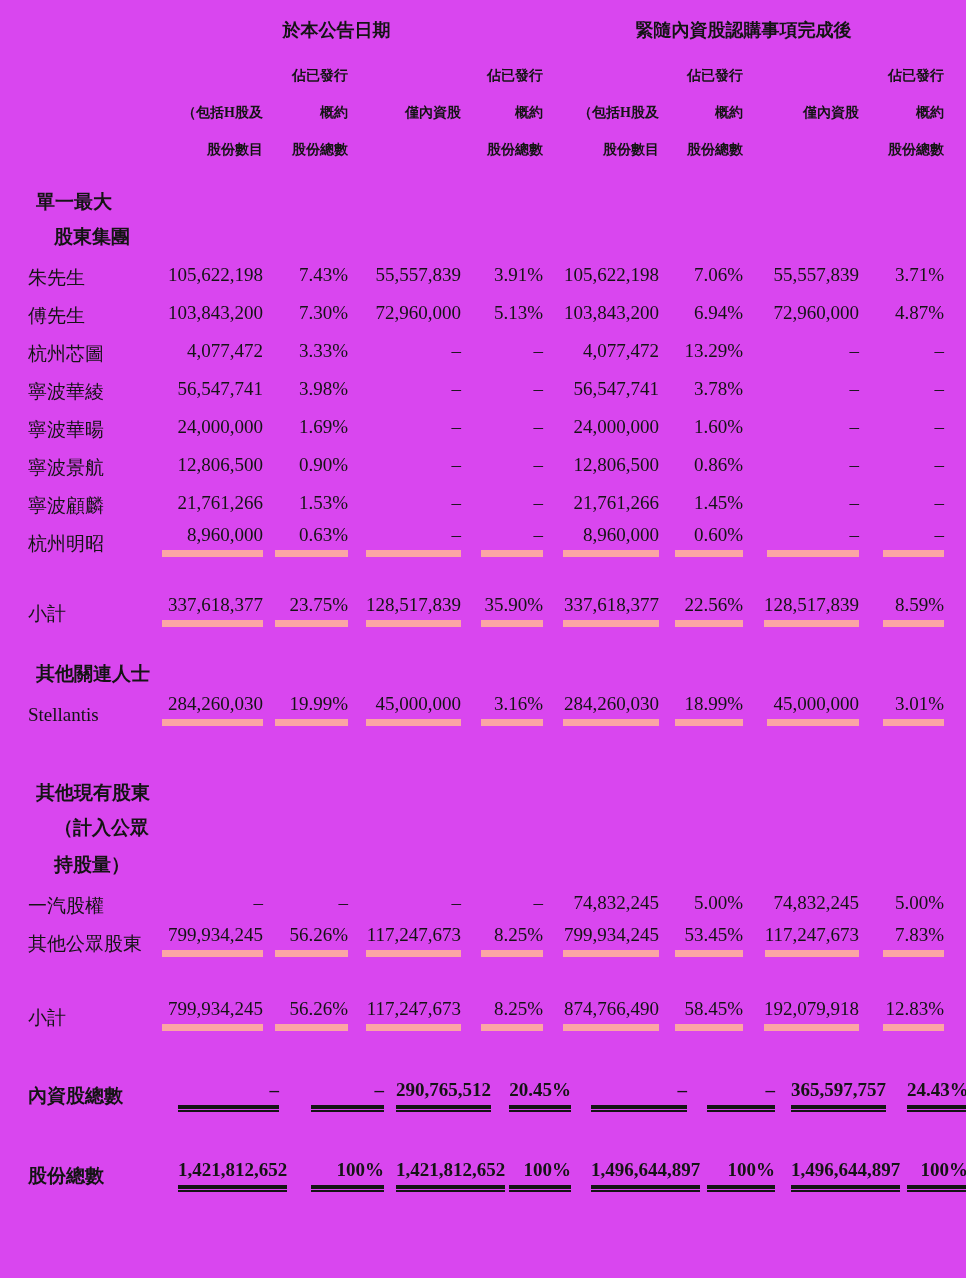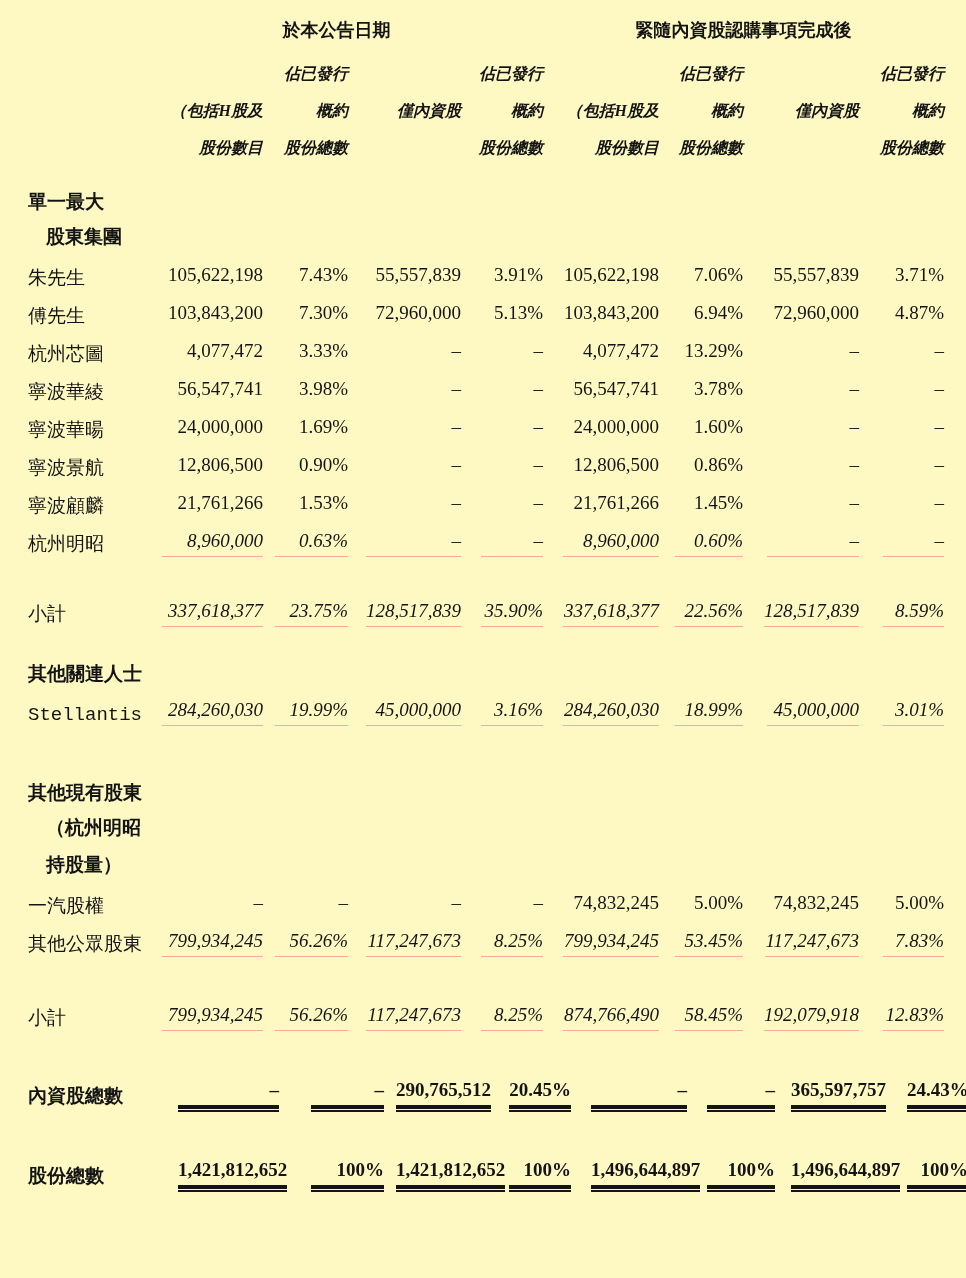--- a/index.html
+++ b/index.html
@@ -4,21 +4,21 @@
 <style>
   html, body {
     margin: 0;
     padding: 0;
     background: #ffffff;
   }
   .page {
     position: relative;
     width: 966px;
     min-height: 1278px;
-    background: #fef9c3;
+    background: #d946ef;
     color: #141414;
     font-family: "Liberation Serif", "DejaVu Serif", serif;
     font-size: 19px;
     box-sizing: border-box;
     padding-top: 6px;
     padding-bottom: 40px;
     overflow: hidden;
   }
   table.sh-table {
     table-layout: fixed;
@@ -29,45 +29,45 @@
   td {
     padding: 0;
     vertical-align: bottom;
     white-space: nowrap;
     text-align: right;
     overflow: visible;
   }
   
   .group-row td { height: 36px; padding-bottom: 6px; font-weight: bold; font-size: 18px; }
   .group-row td.gh { text-align: center; }
-  .head-line td { height: 37px; font-weight: bold; font-size: 16px; font-style: italic; }
+  .head-line td { height: 37px; font-weight: bold; font-size: 14px; }
   
   .data-row td { height: 34px; padding-bottom: 4px; }
-  .data-row td.c1 { text-align: left; padding-left: 28px; font-family: Liberation Mono, monospace; }
-  .section-row td { text-align: left; padding-left: 28px; }
+  .data-row td.c1 { text-align: left; padding-left: 28px; }
+  .section-row td { text-align: left; padding-left: 36px; }
   .section-row .secline { line-height: 37px; font-weight: bold; }
   .section-row .secline.indent { padding-left: 18px; font-family: Liberation Mono, monospace; }
   .bold-row td, .bold-row .val { font-weight: bold; margin-left: 48px; }
   
   tbody tr:nth-child(1) td  { padding-top: 24px; }
   tbody tr:nth-child(10) td { padding-top: 32px; }
   tbody tr:nth-child(11) td { padding-top: 24px; }
   tbody tr:nth-child(13) td { padding-top: 44px; }
   tbody tr:nth-child(16) td { padding-top: 36px; }
   tbody tr:nth-child(17) td { padding-top: 40px; }
   tbody tr:nth-child(18) td { padding-top: 42px; }
   
   .val {
     display: inline-block;
     text-align: right;
     padding-bottom: 3px;
     border-bottom: 1px solid transparent;
     line-height: 24px;
   }
-  .ul1 { border-bottom: 1px solid #fca5a5; font-style: italic; }
+  .ul1 { border-bottom: 7px solid #fca5a5; }
   .ul2 {
     border-bottom: 4px solid #141414;
     position: relative;
   }
   .ul2::after {
     content: "";
     position: absolute;
     left: 0; right: 0; bottom: -7px;
     border-bottom: 2px solid #141414;
   }
@@ -256,21 +256,21 @@
           <td class="c4"><span class="val ul1">45,000,000</span></td>
           <td class="c5"><span class="val ul1">3.16%</span></td>
           <td class="c6"><span class="val ul1">284,260,030</span></td>
           <td class="c7"><span class="val ul1">18.99%</span></td>
           <td class="c8"><span class="val ul1">45,000,000</span></td>
           <td class="c9"><span class="val ul1">3.01%</span></td>
         </tr>
         <tr class="section-row">
           <td colspan="9">
             <div class="secline">其他現有股東</div>
-            <div class="secline indent">（杭州明昭</div>
+            <div class="secline indent">（計入公眾</div>
             <div class="secline indent">持股量）</div>
           </td>
         </tr>
         <tr class="data-row">
           <td class="c1">一汽股權</td>
           <td class="c2"><span class="val">–</span></td>
           <td class="c3"><span class="val">–</span></td>
           <td class="c4"><span class="val">–</span></td>
           <td class="c5"><span class="val">–</span></td>
           <td class="c6"><span class="val">74,832,245</span></td>

